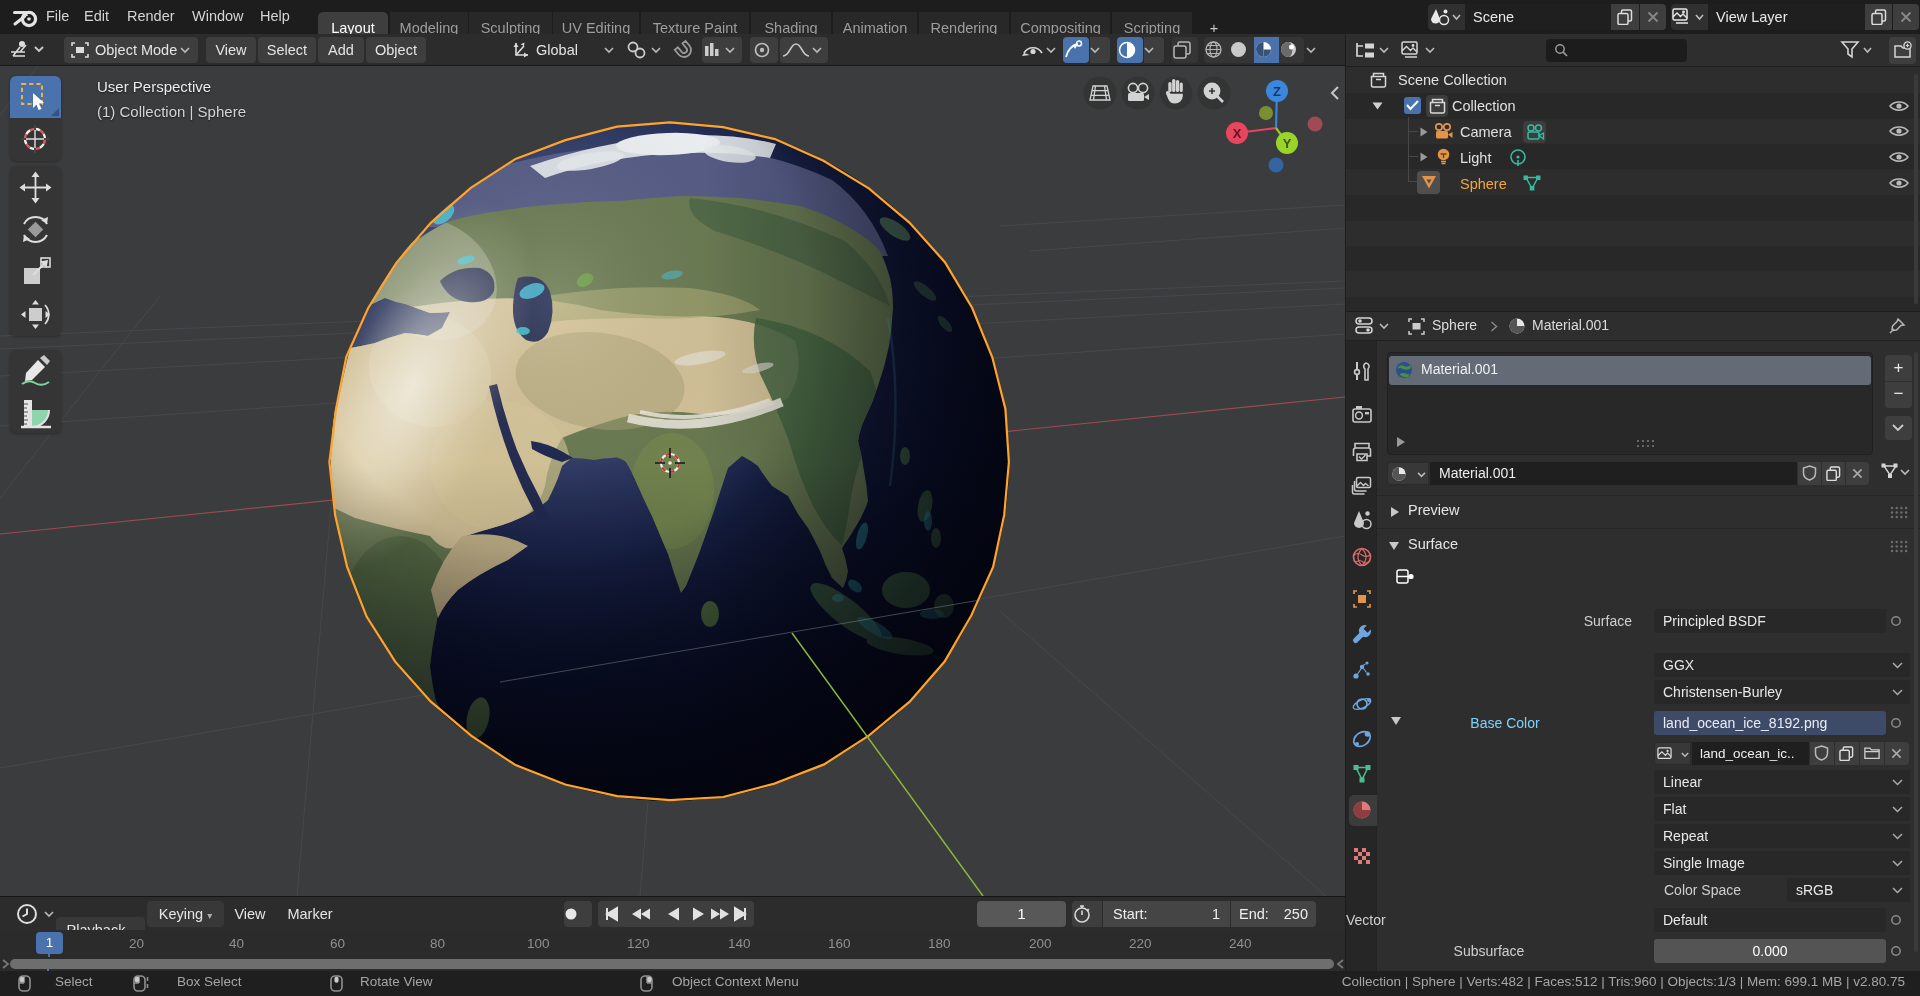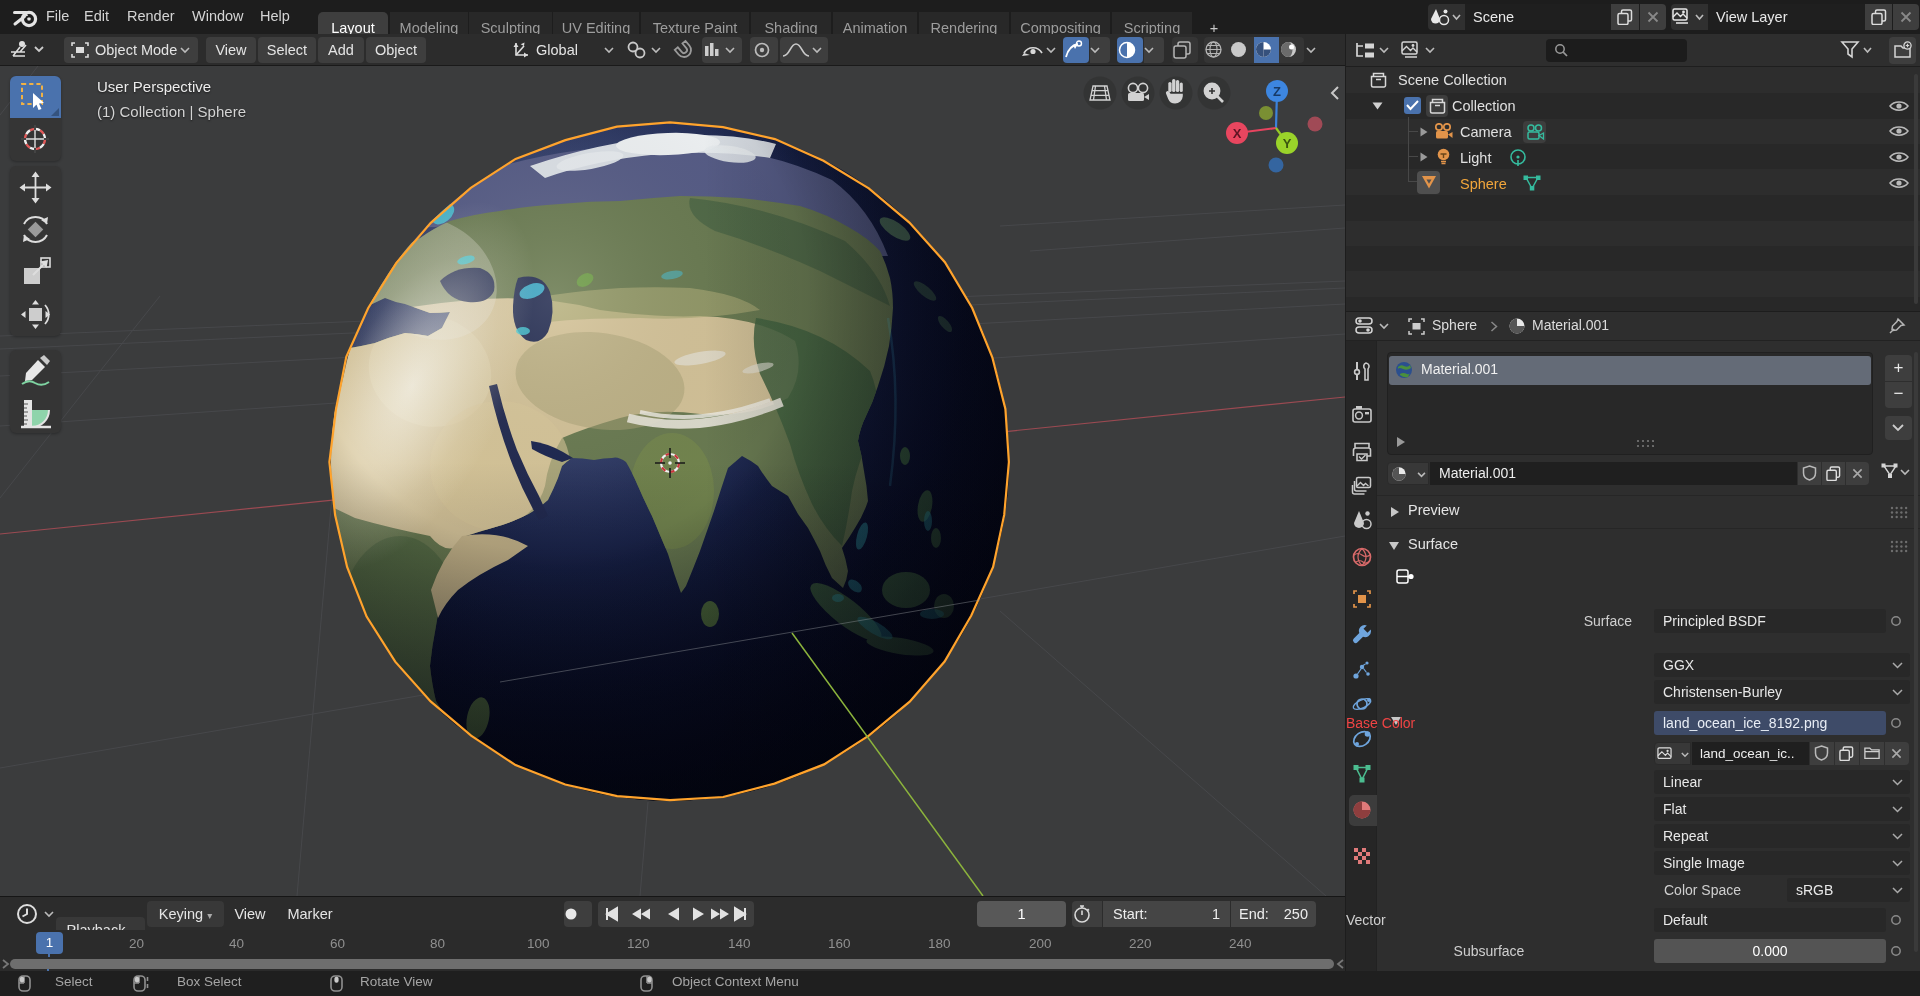--- a/index.html
+++ b/index.html
@@ -601,20 +601,21 @@
     <rect x="1" y="1" width="11" height="15" rx="4" fill="none" stroke="#909090" stroke-width="1.6"></rect>
     <rect x="4.4" y="1.8" width="4.2" height="6" rx="2" fill="#c8c8c8"></rect>
   </svg>
   <span class="abs" style="left:360px;top:3px;">Rotate View</span>
   <svg class="abs" style="left:640px;top:4px" width="13" height="17" viewBox="0 0 13 17">
     <rect x="1" y="1" width="11" height="15" rx="4" fill="none" stroke="#909090" stroke-width="1.6"></rect>
     <path d="M7 8 h5 M7 1 v7" stroke="#909090" stroke-width="1.6"></path>
     <rect x="7.2" y="1.8" width="4.4" height="5.8" rx="2" fill="#c8c8c8"></rect>
   </svg>
   <span class="abs" style="left:672px;top:3px;">Object Context Menu</span>
+  <span class="abs" style="right:15px;top:3px;">Collection | Sphere | Verts:482 | Faces:512 | Tris:960 | Objects:1/3 | Mem: 699.1 MB | v2.80.75</span>
 </div>
 
 <div class="abs" id="outliner" style="left:1346px;top:34px;width:574px;height:277px;background:#282828;font-size:14.5px;">
   <div class="abs" style="left:0;top:0;width:574px;height:33px;background:#2e2e2e;border-bottom:1px solid #1e1e1e;">
     <svg class="abs" style="left:8px;top:6px" width="38" height="20" viewBox="0 0 38 20">
       <path d="M3 3 v13 h6 M3 6 h6" stroke="#d5d5d5" stroke-width="1.7" fill="none"></path>
       <rect x="11" y="3.5" width="9" height="5" fill="#d5d5d5"></rect>
       <rect x="11" y="12.5" width="9" height="5" fill="#d5d5d5"></rect>
       <path d="M26 8 l4 4 l4 -4" stroke="#bbb" stroke-width="1.6" fill="none"></path>
     </svg>
@@ -982,21 +983,21 @@
       </svg>
   <div class="fld" style="left:308px;top:341px;width:256px;height:24px;line-height:24px;padding-left:9px;">GGX<svg width="11" height="7" viewBox="0 0 11 7" style="position:absolute;right:7px;top:9px">
           <path d="M1 1 l4.5 4.5 L10 1" stroke="#aaa" stroke-width="1.5" fill="none"></path>
         </svg></div>
   <div class="fld" style="left:308px;top:368px;width:256px;height:24px;line-height:24px;padding-left:9px;">Christensen-Burley<svg width="11" height="7" viewBox="0 0 11 7" style="position:absolute;right:7px;top:9px">
           <path d="M1 1 l4.5 4.5 L10 1" stroke="#aaa" stroke-width="1.5" fill="none"></path>
         </svg></div>
   <svg class="abs" style="left:44px;top:404px" width="12" height="10" viewBox="0 0 12 10">
         <path d="M1 1 h10 L6 9 Z" fill="#c8c8c8"></path>
       </svg>
-  <span class="abs" style="left:0;top:403px;width:286px;text-align:left;color:#ef4444;">Base Color</span>
+  <span class="abs" style="left:16px;top:403px;width:286px;text-align:center;color:#7dd3fc;">Base Color</span>
   <div class="fld" style="left:308px;top:399px;width:232px;height:24px;line-height:24px;padding-left:9px;background:#3e4b68;color:#e8edf5;">land_ocean_ice_8192.png</div>
   <svg class="abs" style="left:544px;top:405px" width="12" height="12" viewBox="0 0 12 12">
         <circle cx="6" cy="6" r="4.2" fill="none" stroke="#8a8a8a" stroke-width="1.5"></circle>
       </svg>
 
   <div class="abs" style="left:308px;top:430px;width:37px;height:23px;background:#383838;border-radius:4px 0 0 4px;border:1px solid #2a2a2a;">
     <svg width="15" height="14" viewBox="0 0 17 16" style="margin:4px 0 0 2px">
       <rect x="1" y="1" width="15" height="12" rx="1.5" fill="none" stroke="#ddd" stroke-width="1.4"></rect>
       <path d="M1 10 l4.5 -4.5 l4 4 M9 10 l3 -3 l4 4" stroke="#ddd" stroke-width="1.3" fill="none"></path>
       <circle cx="12" cy="4.5" r="1.3" fill="#ddd"></circle>

